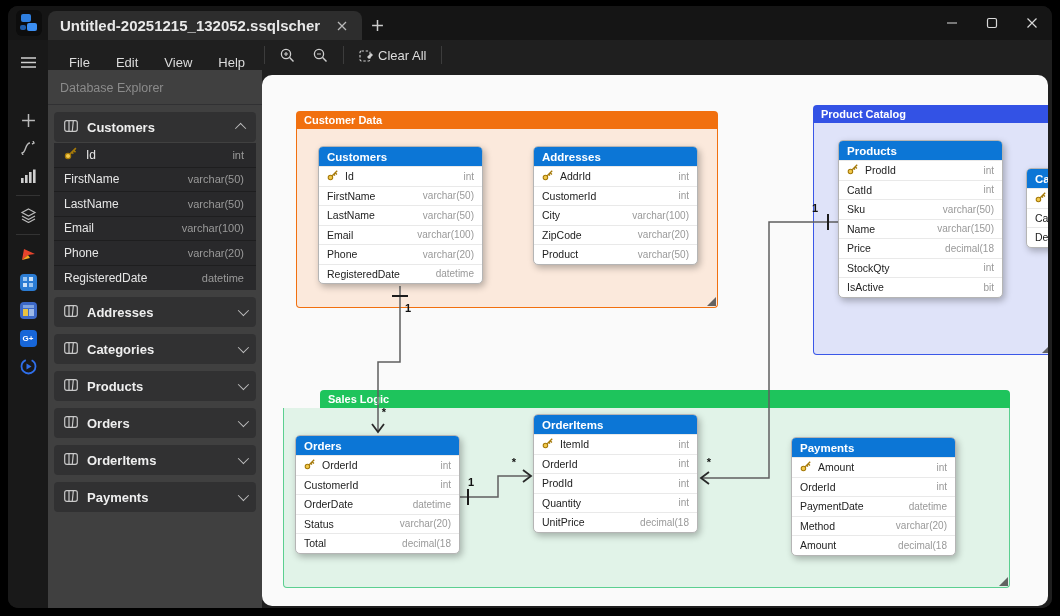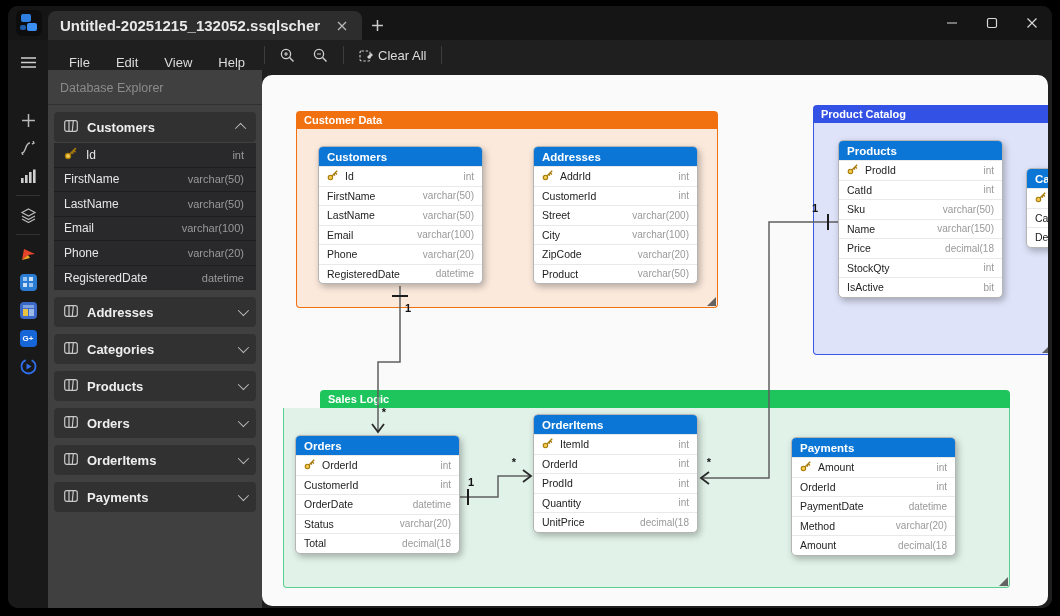--- a/index.html
+++ b/index.html
@@ -383,24 +383,20 @@
   <path d="M7 9 L13.6 2.4 M11 5 l2.2 2.2 M9 7 l1.7 1.7" stroke="#a57908" stroke-width="1.8" fill="none"></path>
                     </svg></span>
                   <span class="etb-name">AddrId</span>
                   <span class="etb-type">int</span>
                 </div>
                 <div class="etb-row">
                   <span class="etb-name">CustomerId</span>
                   <span class="etb-type">int</span>
                 </div>
                 <div class="etb-row">
-                  <span class="etb-name">Street</span>
-                  <span class="etb-type">varchar(200)</span>
-                </div>
-                <div class="etb-row">
                   <span class="etb-name">City</span>
                   <span class="etb-type">varchar(100)</span>
                 </div>
                 <div class="etb-row">
                   <span class="etb-name">ZipCode</span>
                   <span class="etb-type">varchar(20)</span>
                 </div>
                 <div class="etb-row">
                   <span class="etb-name">Product</span>
                   <span class="etb-type">varchar(50)</span>

